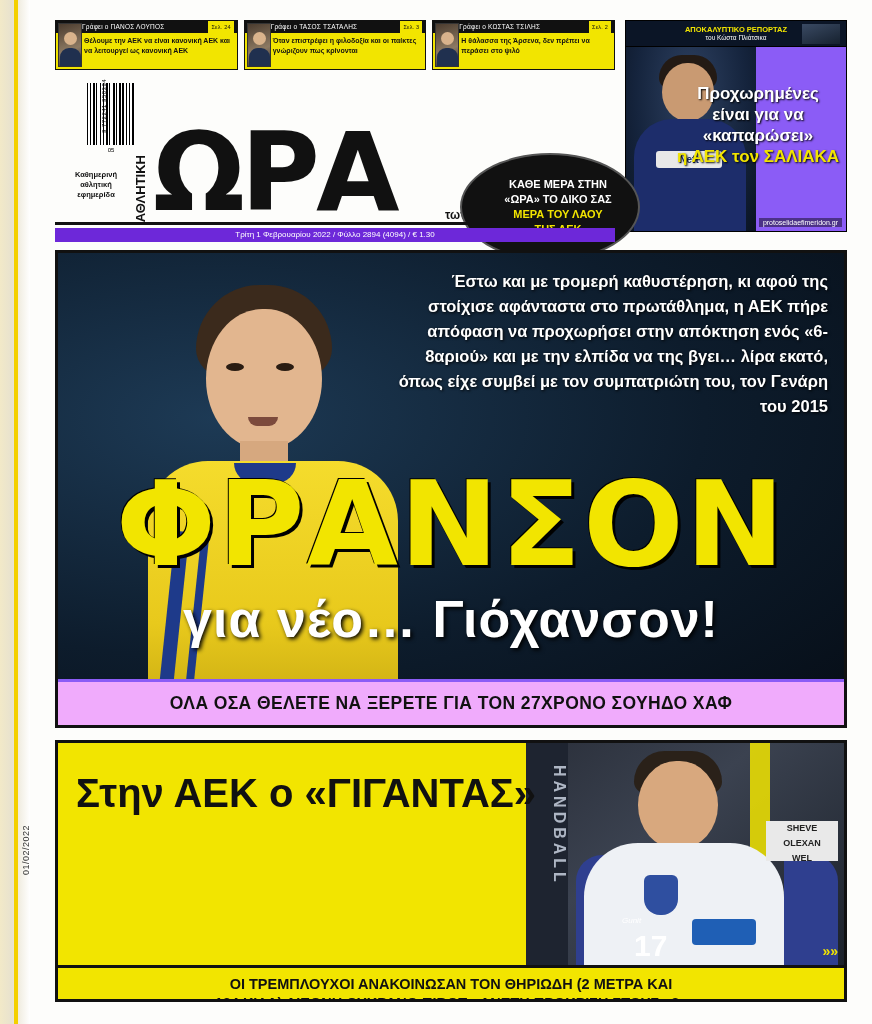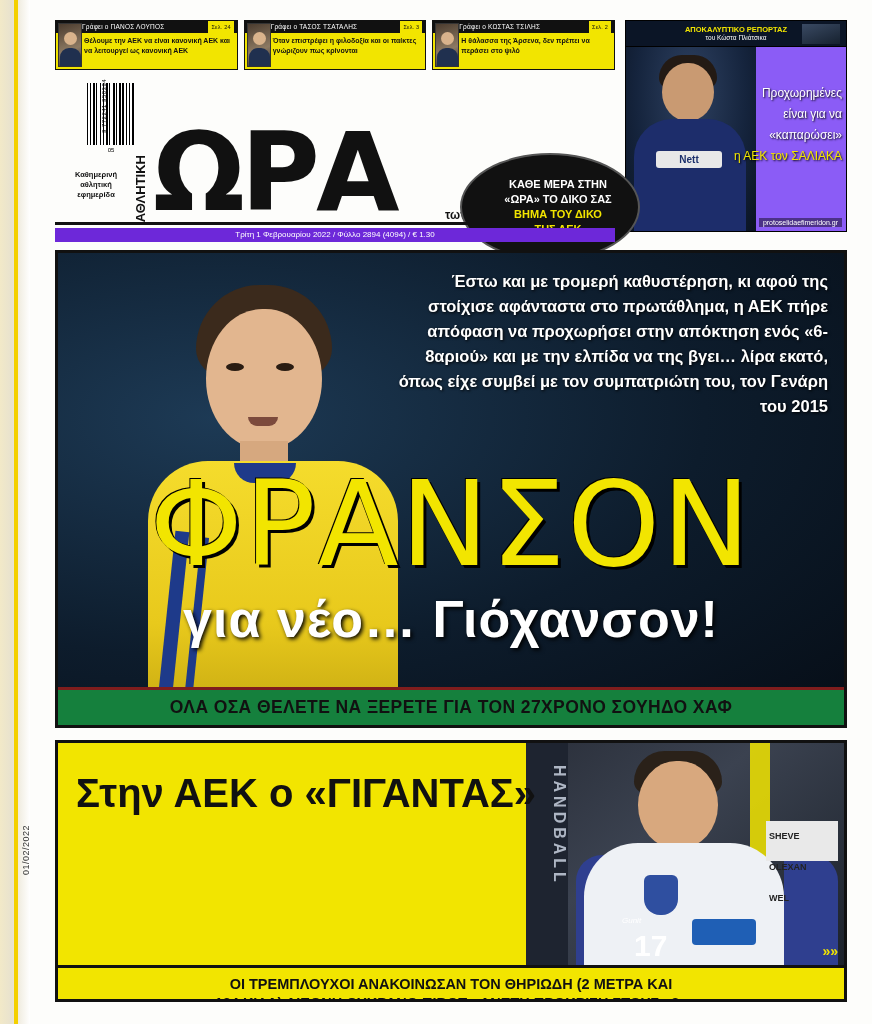--- a/index.html
+++ b/index.html
@@ -81,22 +81,22 @@
     position:absolute; left:0; top:26px; width:130px; height:186px;
     background: radial-gradient(ellipse at 50% 25%, #2e4161 0%, #15243d 60%, #0a1322 100%);
     padding-left: 32px;
   }
   .tr-photo .head { position:absolute; left:36px; top:16px; width:52px; height:58px; border-radius:26px/30px; background:#c99a72; }
   .tr-photo .hair { position:absolute; left:33px; top:8px; width:58px; height:34px; border-radius:29px 29px 14px 14px; background:#231a14; }
   .tr-photo .torso { position:absolute; left:8px; top:72px; width:112px; height:114px; background:#1d2d6b; border-radius:38px 38px 0 0; }
   .tr-photo .logo { position:absolute; left:30px; top:104px; width:66px; height:17px; background:#e8e8e8; border-radius:3px; }
   .tr-photo .logo-t { position:absolute; left:0; top:0; width:100%; text-align:center; font-size:10px; font-weight:bold; color:#1b2f6b; line-height:17px; }
   .tr-text {
-    position:absolute; right:4px; top:62px; width:168px; text-align:right;
-    color:#fff; font-weight:normal; font-size:12px; line-height:21px;
+    position:absolute; right:4px; top:62px; width:168px; text-align:center;
+    color:#fff; font-weight:bold; font-size:17px; line-height:21px;
     text-shadow:1px 1px 2px #000;
   }
   .tr-text .y { color:#f2e500; }
   .tr-credit {
     position:absolute; right:4px; bottom:4px; font-size:7px; color:#fff;
     background:rgba(0,0,0,.45); padding:1px 4px;
   }
 
   
   .masthead { position:absolute; left:25px; top:75px; width:560px; height:150px; }
@@ -165,35 +165,35 @@
   .hero-player .collar { position:absolute; left:86px; top:182px; width:62px; height:20px; border-radius:0 0 31px 31px; background:#1e3a8a; }
 
   .hero-lede {
     position:absolute; right:16px; top:16px; width:430px;
     color:#ffffff; font-size:16.5px; line-height:25px; font-weight:bold;
     text-align:right; text-shadow:1px 1px 3px #000;
   }
   .hero-title {
     position:absolute; left:0; right:0; top:212px;
     text-align:center; color:#f2e500;
-    font-size:118px; font-weight:normal; letter-spacing:2px;
+    font-size:118px; font-weight:bold; letter-spacing:2px;
     font-family:"DejaVu Sans", sans-serif;
     text-shadow:3px 3px 0 #000, -1px -1px 0 #000;
     line-height:118px;
   }
   .hero-sub {
     position:absolute; left:0; right:0; top:338px;
     text-align:center; color:#ffffff;
     font-size:52px; font-weight:bold; letter-spacing:1px;
     text-shadow:2px 2px 4px #000;
     line-height:56px;
   }
   .hero-band {
-    position:absolute; left:0; right:0; bottom:0; height:38px;
-    background:#15803d; border-top:3px solid #7f1d1d;
+    position:absolute; left:0; right:0; bottom:0; height:46px;
+    background:#f0abfc; border-top:3px solid #8b5cf6;
     display:flex; align-items:center; justify-content:center;
     color:#111; font-size:17.5px; font-weight:bold; letter-spacing:.4px;
   }
 
   
   .bottom {
     position:absolute; left:25px; top:740px; width:792px; height:262px;
     background:#f2e500; border:3px solid #111; overflow:hidden;
   }
   .bottom-photo {
@@ -209,21 +209,21 @@
   .bottom-photo .head { position:absolute; left:112px; top:18px; width:80px; height:88px; border-radius:40px/46px; background:#d8a87e; }
   .bottom-photo .hair { position:absolute; left:108px; top:8px; width:88px; height:42px; border-radius:44px 44px 16px 16px; background:#2a2119; }
   .bottom-photo .torso { position:absolute; left:58px; top:100px; width:200px; height:126px; background:#eef1f5; border-radius:54px 54px 0 0; }
   .bottom-photo .shoulderL { position:absolute; left:50px; top:112px; width:54px; height:110px; background:#2f3f8f; border-radius:26px 0 0 0; }
   .bottom-photo .shoulderR { position:absolute; right:6px; top:112px; width:54px; height:110px; background:#2f3f8f; border-radius:0 26px 0 0; }
   .bottom-photo .crest { position:absolute; left:118px; top:132px; width:34px; height:40px; background:#2f4fa0; border-radius:6px 6px 16px 16px; }
   .bottom-photo .sponsor { position:absolute; left:166px; top:176px; width:64px; height:26px; background:#1f5fb5; border-radius:4px; }
   .bottom-photo .num { position:absolute; left:108px; bottom:2px; font-size:30px; font-weight:bold; color:#fff; }
   .bottom-photo .name { position:absolute; left:96px; bottom:40px; font-size:8px; color:#fff; font-style:italic;}
   .bottom-photo .shelf { position:absolute; right:6px; top:78px; width:72px; height:40px; background:#e9e9e9; }
-  .bottom-photo .shelf span { display:block; font-size:9px; font-weight:bold; color:#222; padding:10px 3px; line-height:11px; }
+  .bottom-photo .shelf span { display:block; font-size:9px; font-weight:bold; color:#222; padding:2px 3px; line-height:11px;text-align:center; }
   .bottom-photo .arrows { position:absolute; right:6px; bottom:6px; font-size:14px; color:#f2e500; font-weight:bold; }
   .bottom-photo .yellowstripe { position:absolute; right:74px; top:0; width:20px; height:222px; background:#f2e500; opacity:.85; }
 
   .bottom-head {
     position:absolute; left:18px; top:24px; width:470px;
     color:#111; font-size:40px; font-weight:bold; line-height:52px;
   }
   .bottom-rule { position:absolute; left:0; right:0; top:222px; height:3px; background:#111; }
   .bottom-body {
     position:absolute; left:0; right:0; top:228px; padding:4px 16px 0;
@@ -311,21 +311,21 @@
         <div class="numb">05</div>
       </div>
       <div class="mast-left">Καθημερινή<br>αθλητική<br>εφημερίδα</div>
       <div class="mast-athl">ΑΘΛΗΤΙΚΗ</div>
       <div class="mast-title">ΩΡΑ</div>
       <div class="mast-ton">των</div>
       <div class="mast-spor">σπορ</div>
       <div class="mast-ellipse">
         <div>ΚΑΘΕ ΜΕΡΑ ΣΤΗΝ</div>
         <div>«ΩΡΑ» ΤΟ ΔΙΚΟ ΣΑΣ</div>
-        <div class="hl">ΒΗΜΑ ΤΟΥ ΔΙΚΟ</div>
+        <div class="hl">ΜΕΡΑ ΤΟΥ ΛΑΟΥ</div>
         <div class="hl">ΤΗΣ ΑΕΚ</div>
       </div>
     </div>
     <div class="mast-rule2"></div>
     <div class="mast-rule">Τρίτη 1 Φεβρουαρίου 2022 / Φύλλο 2894 (4094) / € 1.30</div>
 
     <div class="hero">
       <div class="hero-bg"></div>
       <div class="hero-player">
         <div class="hair"></div>

